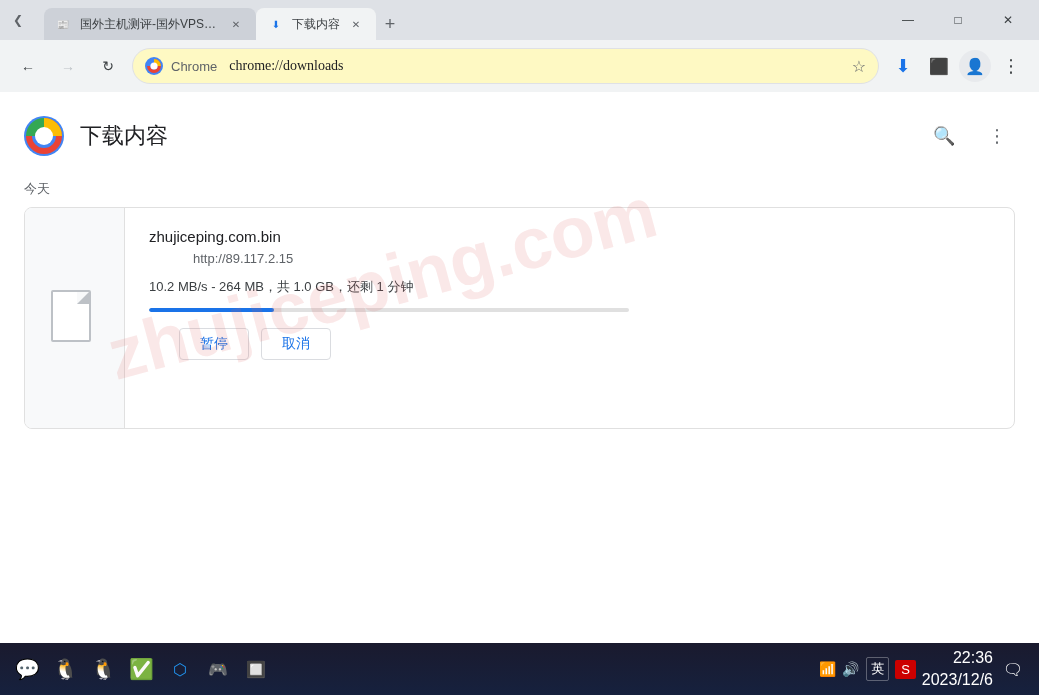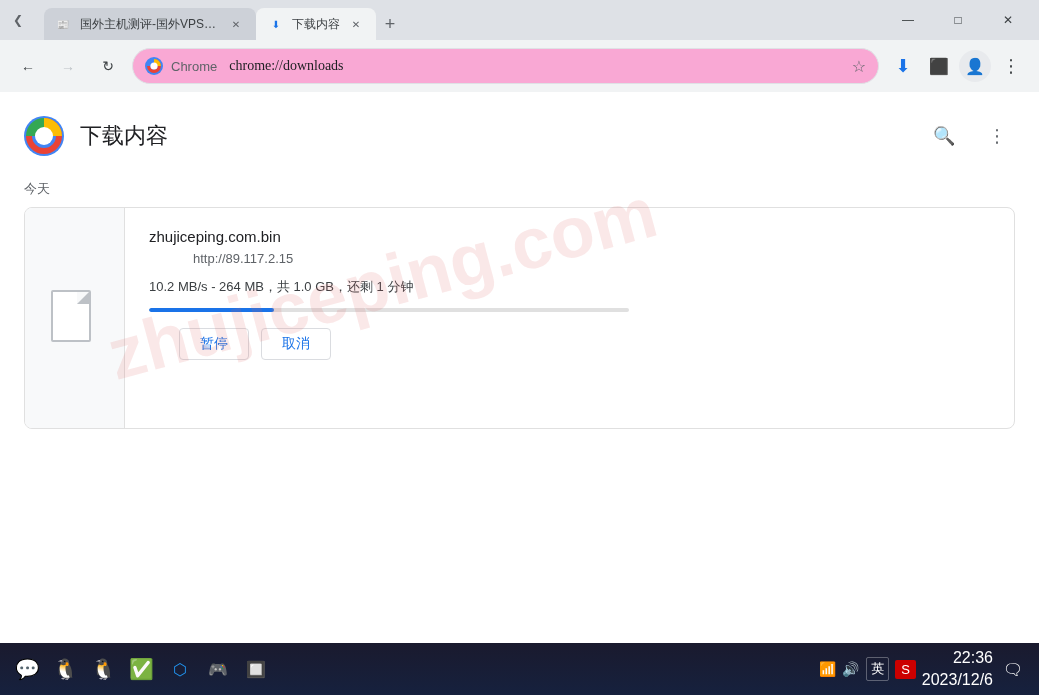--- a/index.html
+++ b/index.html
@@ -113,21 +113,21 @@
       align-items: center;
       justify-content: center;
       color: #3c4043;
       cursor: pointer;
       font-size: 14px;
     }
     .nav-btn.disabled { color: #bdc1c6; cursor: default; }
     .omnibox {
       flex: 1;
       height: 36px;
-      background: #f9a8d4;
+      background: #fef9c3;
       border: 1px solid #dfe1e5;
       border-radius: 20px;
       display: flex;
       align-items: center;
       padding: 12px 12px;
       gap: 8px;
     }
     .omnibox-text {
       flex: 1;
       font-size: 14px;

